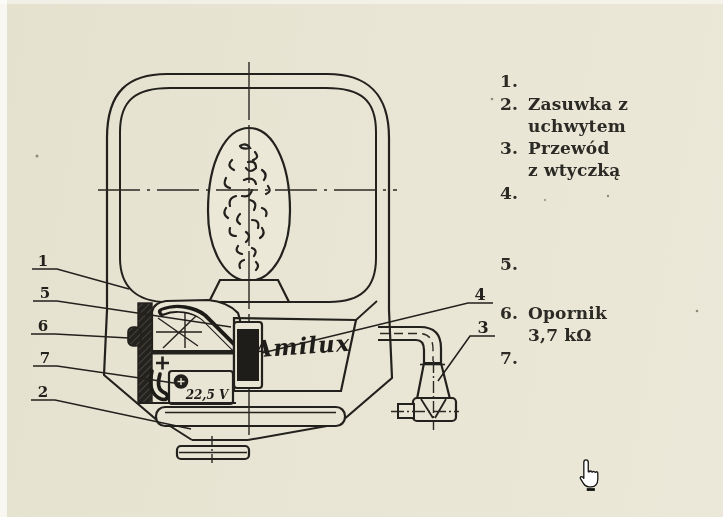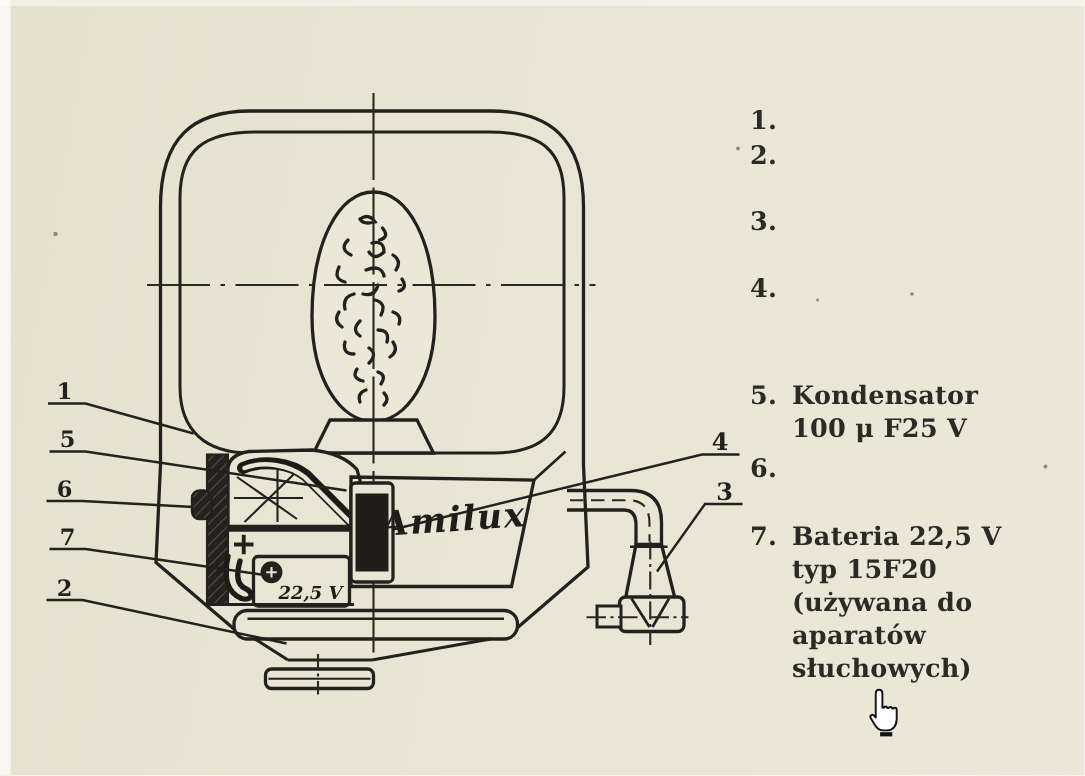--- a/index.html
+++ b/index.html
@@ -135,42 +135,41 @@
     <text x="303" y="354" text-anchor="middle" font-family="DejaVu Serif, serif" font-style="italic" font-weight="bold" font-size="23" letter-spacing="1" fill="#1f1d1a" transform="rotate(-4 303 354)">Amilux</text>
     <text x="207" y="399" text-anchor="middle" font-family="DejaVu Serif, serif" font-style="italic" font-weight="bold" font-size="12" fill="#1f1d1a">22,5 V</text>
   </svg>
 
   <div class="legend">
     <div class="legend-item" style="top:70px">
       <span class="num">1.</span>
     </div>
     <div class="legend-item" style="top:93px">
       <span class="num">2.</span>
+      <span class="txt">Zasuwka  z
+uchwytem</span>
     </div>
     <div class="legend-item" style="top:137px">
       <span class="num">3.</span>
+      <span class="txt">Przewód
+z wtyczką</span>
     </div>
     <div class="legend-item" style="top:182px">
       <span class="num">4.</span>
     </div>
     <div class="legend-item" style="top:253px">
       <span class="num">5.</span>
-      <span class="txt">Kondensator
-100 μ F25 V</span>
     </div>
     <div class="legend-item" style="top:302px">
       <span class="num">6.</span>
+      <span class="txt">Opornik
+3,7 kΩ</span>
     </div>
     <div class="legend-item" style="top:347px">
       <span class="num">7.</span>
-      <span class="txt">Bateria 22,5 V
-typ 15F20
-(używana do
-aparatów
-słuchowych)</span>
     </div>
   </div>
 
   <svg id="cursor" width="26" height="34" viewBox="0 0 24 31">
     <path d="M8.3,1.5 C9.6,1.5 10.4,2.4 10.4,3.9 L10.4,12.5 L11.3,12.6 C11.5,11.6 13.2,11.5 13.4,12.7 L14.3,12.8 C14.5,11.8 16.2,11.8 16.4,12.9 L17.3,13.1 C17.6,12.2 19.2,12.3 19.2,13.6 L19.2,19.5 C19.2,23.8 16.8,26.5 13.2,26.5 L11,26.5 C8.6,26.5 7.2,25.4 5.9,23.3 L3.2,18.9 C2.4,17.5 4.1,16.3 5.2,17.4 L6.3,18.6 L6.3,3.9 C6.3,2.4 7.1,1.5 8.3,1.5 Z" fill="#ffffff" stroke="#141414" stroke-width="1.2" stroke-linejoin="round"></path>
     <rect x="9" y="27.6" width="7.5" height="2.6" fill="#141414"></rect>
   </svg>
 </div>
 
 </body></html>

